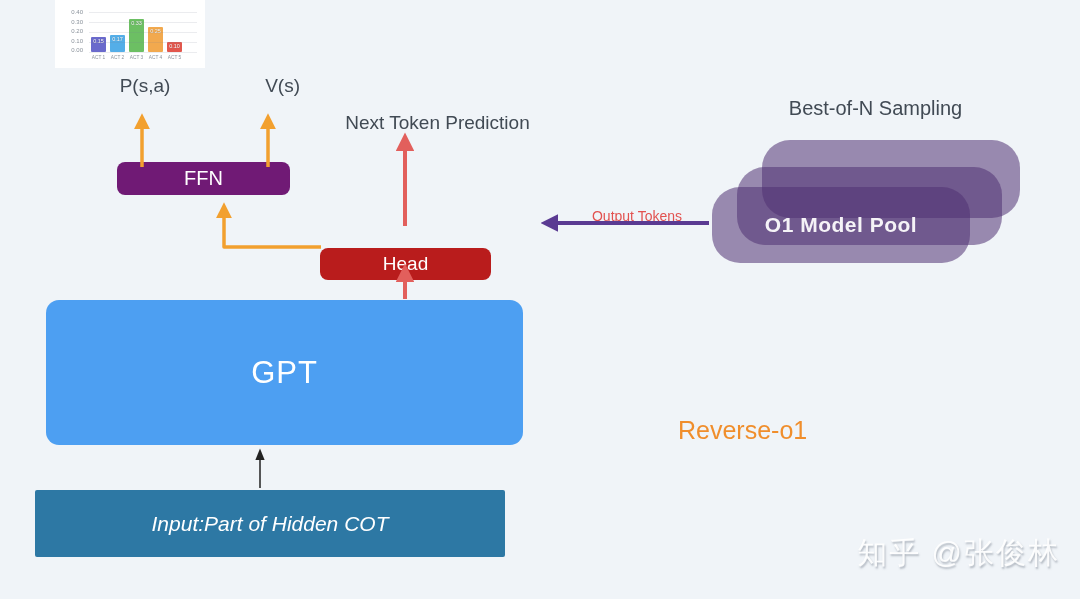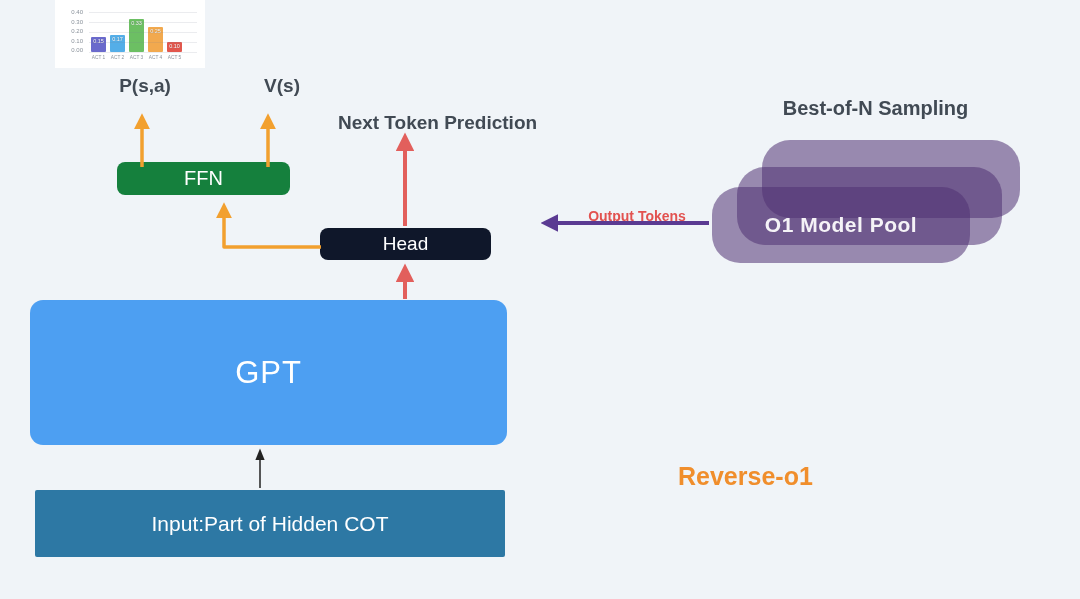--- a/index.html
+++ b/index.html
@@ -56,27 +56,27 @@
   .node-head{left:320px;top:228px;width:171px;height:32px;border-radius:8px;font-size:19px;}
   .node-gpt{left:30px;top:300px;width:477px;height:145px;border-radius:13px;font-size:31px;letter-spacing:1px;}
   .node-input{left:35px;top:490px;width:470px;height:67px;border-radius:2px;font-size:21px;}
   .pool-box{position:absolute;border-radius:28px;font-weight:bold;}
   .pool-back{left:762px;top:140px;width:258px;height:78px;}
   .pool-middle{left:737px;top:167px;width:265px;height:78px;}
   .pool-front{left:712px;top:187px;width:258px;height:76px;
     display:flex;align-items:center;justify-content:center;}
   .pool-front .pool-label{color:rgba(255,255,255,0.93);font-size:21px;letter-spacing:0.5px;}
   
-  .lbl{position:absolute;font-weight:bold;color:#414a54;text-align:center;}
+  .lbl{position:absolute;font-weight:normal;color:#414a54;text-align:center;}
   .lbl-psa{left:105px;top:75px;width:80px;font-size:19px;}
   .lbl-vs{left:230px;top:75px;width:70px;font-size:19px;text-align:right;}
   .lbl-ntp{left:325px;top:100px;width:225px;font-size:19px;margin-top:12px;}
   .lbl-bon{left:768px;top:97px;width:215px;font-size:20px;}
   .lbl-ot{left:573px;top:208px;width:128px;font-size:14px;color:#e25250;}
-  .lbl-rev{left:678px;top:462px;width:160px;font-size:25px;color:#f08e2c;text-align:left;}
+  .lbl-rev{left:678px;top:416px;width:160px;font-size:25px;color:#f08e2c;text-align:left;}
   
   .watermark{
     position:absolute;right:20px;top:533px;
     font-size:30px;letter-spacing:2px;
     color:rgba(255,255,255,0.92);
     text-shadow:1px 2px 2px rgba(125,135,148,0.55);
   }
   
   .arrows{position:absolute;left:0;top:0;width:1080px;height:599px;pointer-events:none;}
 </style>
@@ -126,24 +126,24 @@
       </div>
   </div>
 
   <div class="lbl lbl-psa">P(s,a)</div>
   <div class="lbl lbl-vs">V(s)</div>
   <div class="lbl lbl-ntp">Next Token Prediction</div>
   <div class="lbl lbl-bon">Best-of-N Sampling</div>
   <div class="lbl lbl-ot">Output Tokens</div>
   <div class="lbl lbl-rev">Reverse-o1</div>
 
-  <div class="node node-ffn" style="background-color: #15803d;">FFN</div>
-  <div class="node node-head" style="background-color: #0f172a;">Head</div>
-  <div class="node node-gpt" style="background-color: rgb(77, 159, 242);">GPT</div>
-  <div class="node node-input" style="background-color: rgb(45, 120, 164);">Input:Part of Hidden COT</div>
+  <div class="node node-ffn" style="background-color: #701a75;">FFN</div>
+  <div class="node node-head" style="background-color: #b91c1c; margin-top: 20px;">Head</div>
+  <div class="node node-gpt" style="background-color: rgb(77, 159, 242); margin-left: 16px;">GPT</div>
+  <div class="node node-input" style="background-color: rgb(45, 120, 164); font-style: italic;">Input:Part of Hidden COT</div>
 
   <div class="pool-box pool-back" style="background-color: rgba(80, 50, 115, 0.55);"></div>
   <div class="pool-box pool-middle" style="background-color: rgba(80, 50, 115, 0.55);"></div>
   <div class="pool-box pool-front" style="background-color: rgba(80, 50, 115, 0.55);">
     <span class="pool-label">O1 Model Pool</span>
   </div>
 
   <svg class="arrows" viewBox="0 0 1080 599" xmlns="http://www.w3.org/2000/svg">
     <defs>
       <marker id="ah-orange" viewBox="0 0 10 10" refX="7" refY="5" markerWidth="4.6" markerHeight="4.6" orient="auto">
@@ -161,14 +161,15 @@
     </defs>
     <path d="M142,167 L142,118" stroke="#f2a02f" stroke-width="3.5" fill="none" marker-end="url(#ah-orange)"></path>
     <path d="M268,167 L268,118" stroke="#f2a02f" stroke-width="3.5" fill="none" marker-end="url(#ah-orange)"></path>
     <path d="M321,247 L224,247 L224,207" stroke="#f2a02f" stroke-width="3.5" fill="none" stroke-linejoin="round" marker-end="url(#ah-orange)"></path>
     <path d="M405,226 L405,138" stroke="#e25f5c" stroke-width="4" fill="none" marker-end="url(#ah-red)"></path>
     <path d="M405,299 L405,269" stroke="#e25f5c" stroke-width="4" fill="none" marker-end="url(#ah-red)"></path>
     <path d="M709,223 L546,223" stroke="#5a3a92" stroke-width="4" fill="none" marker-end="url(#ah-purple)"></path>
     <path d="M260,488 L260,452" stroke="#222222" stroke-width="1.5" fill="none" marker-end="url(#ah-black)"></path>
   </svg>
 
+  <div class="watermark">知乎 @张俊林</div>
 
 </div>
 
 </body></html>

